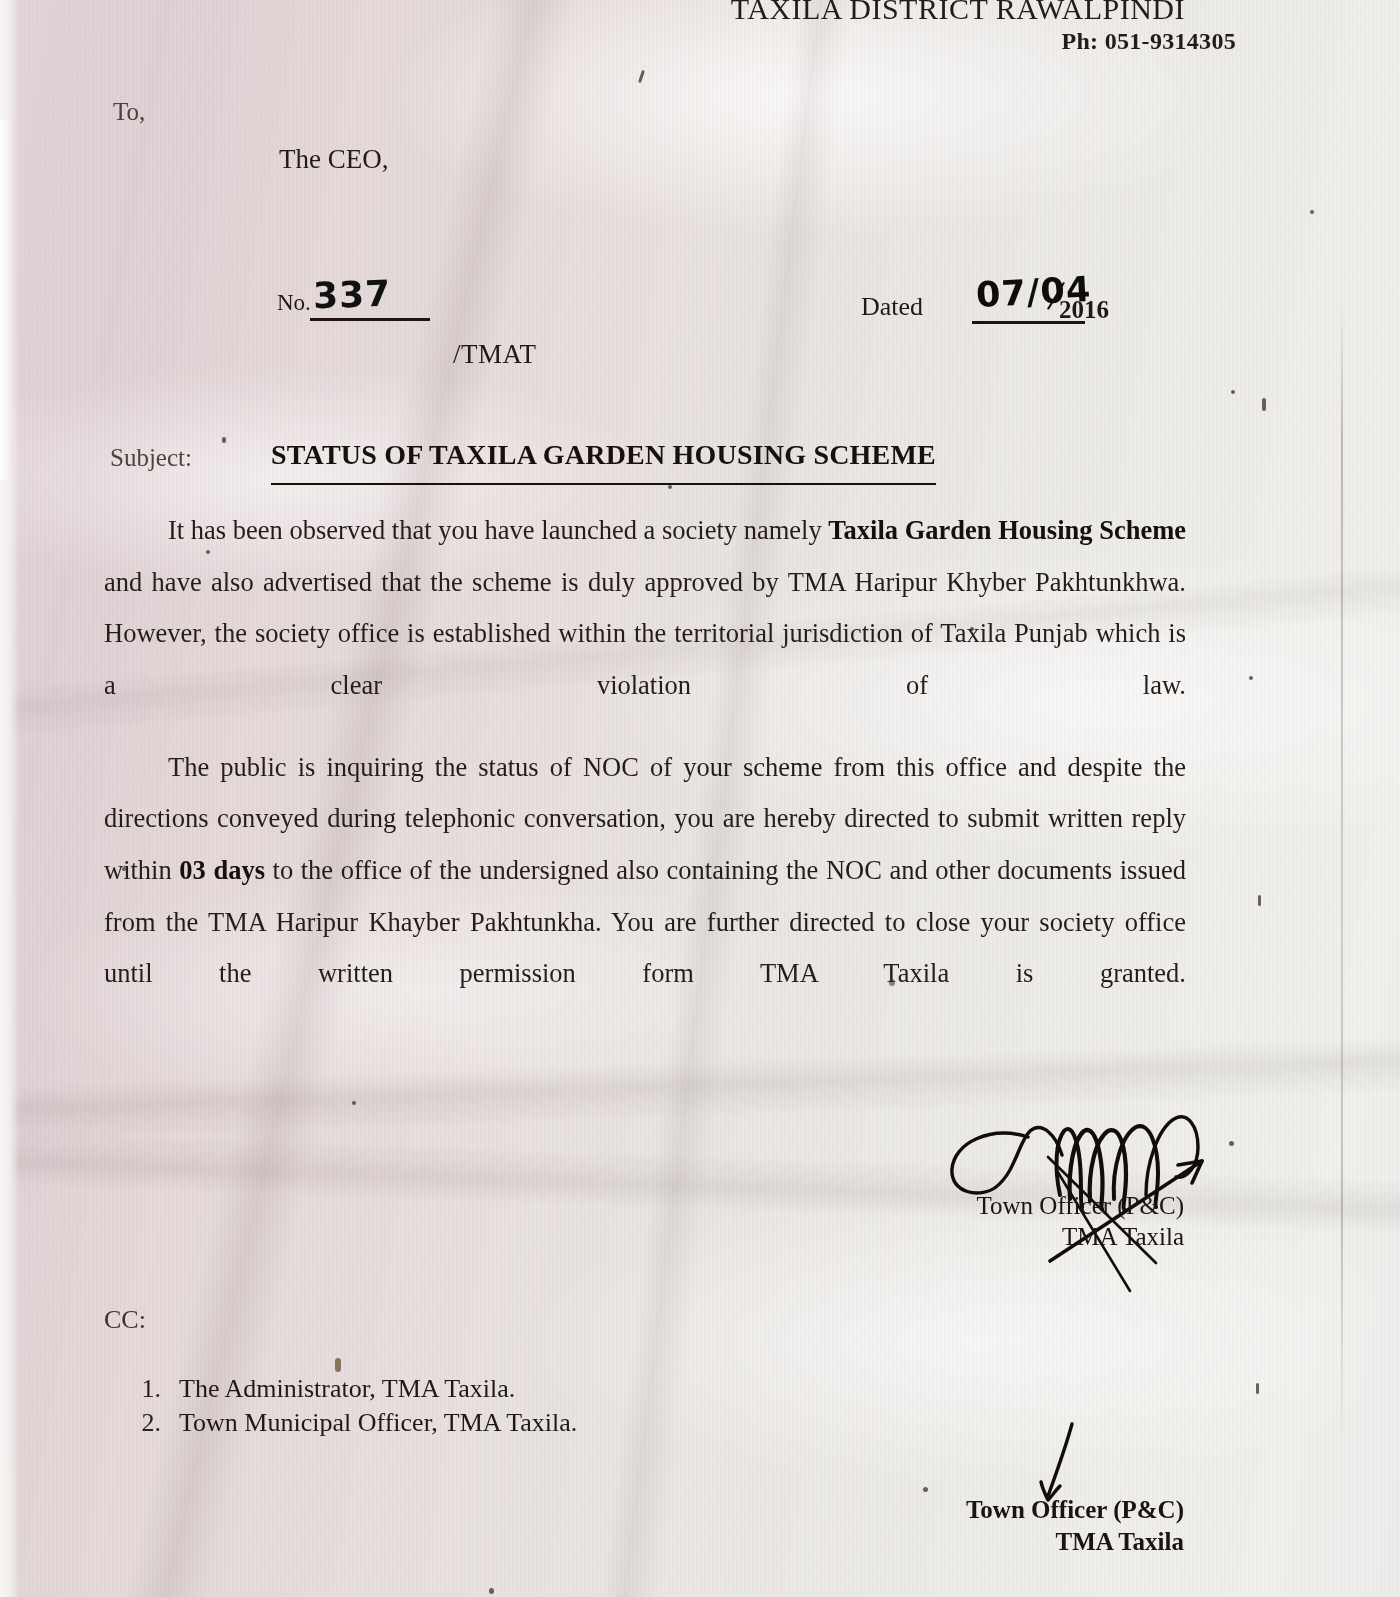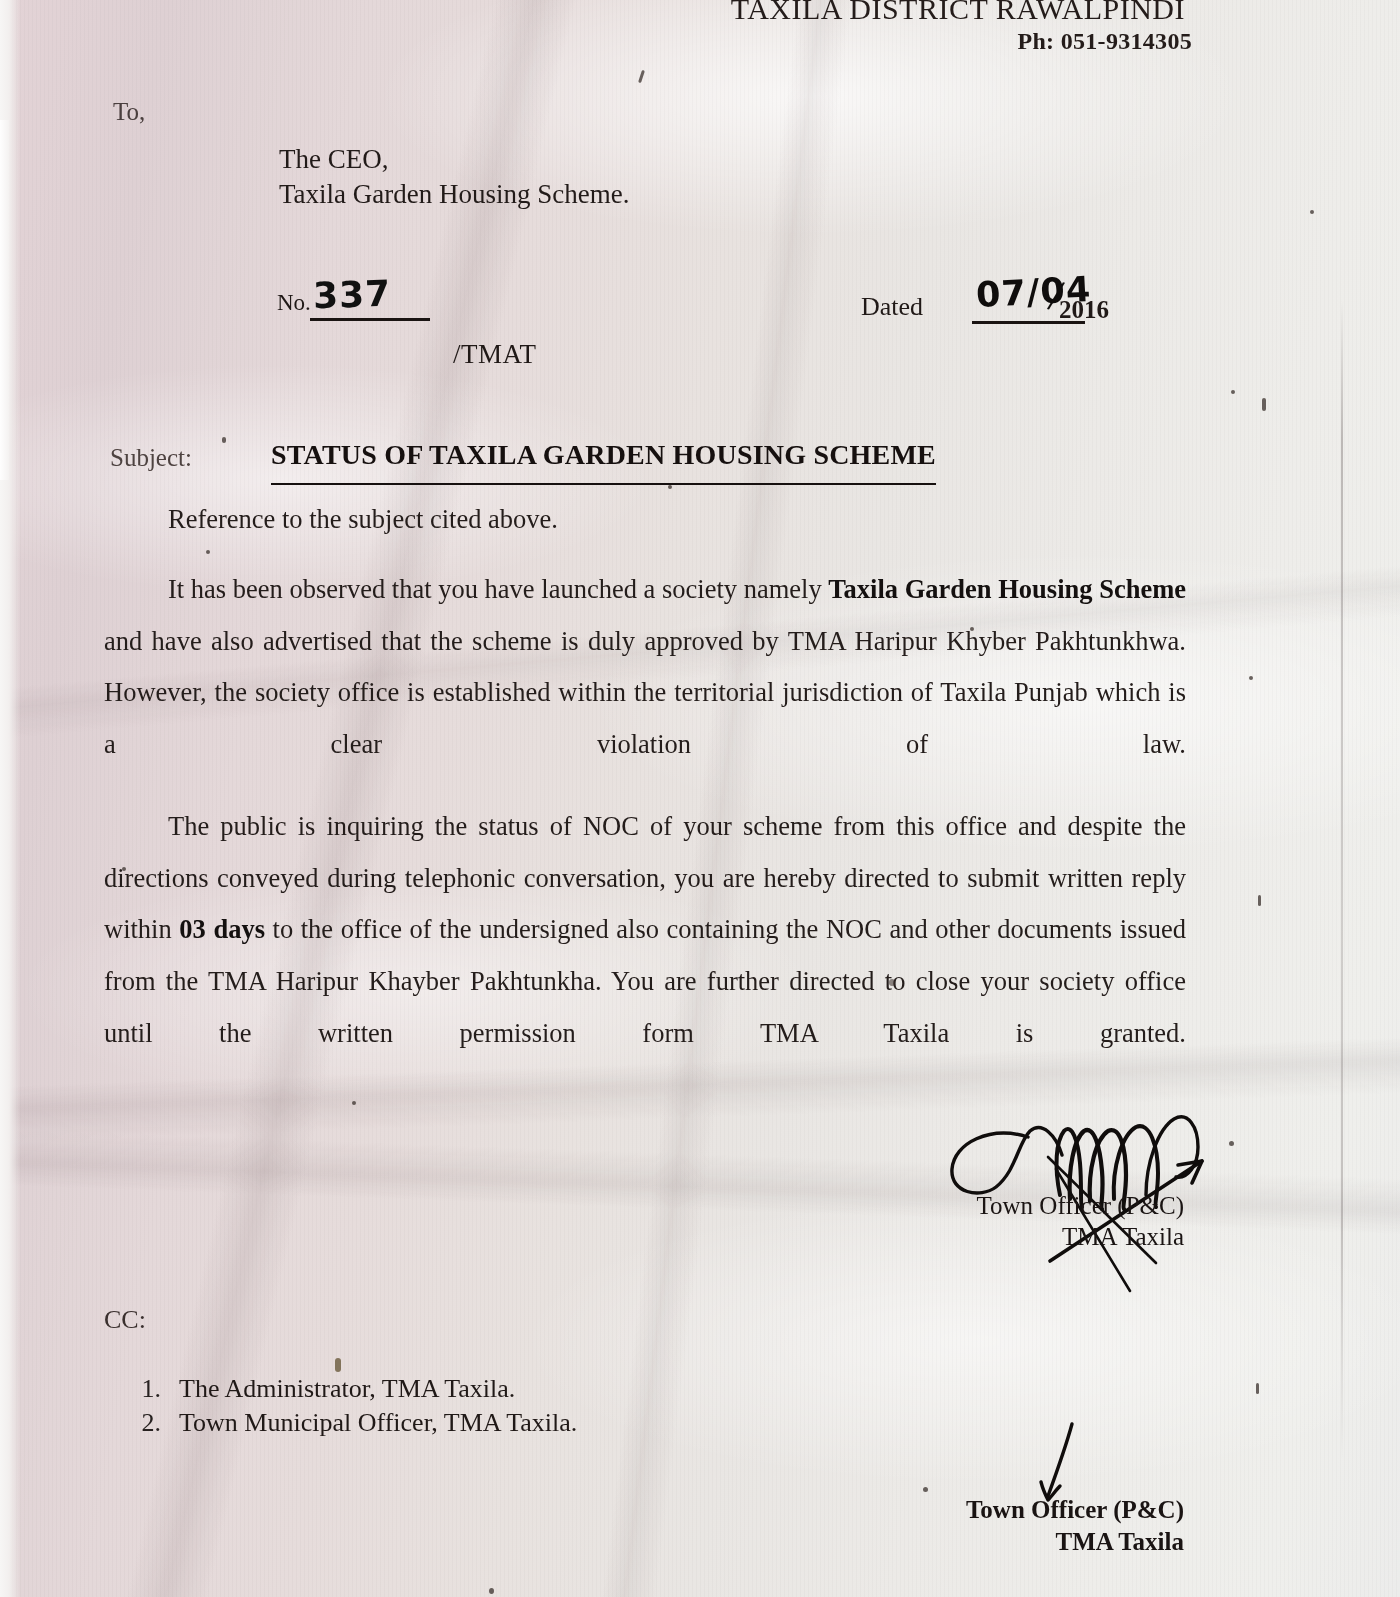--- a/index.html
+++ b/index.html
@@ -68,21 +68,21 @@
   }
   #content{position:absolute;inset:0;}
 
   .hdr-org{
     position:absolute;left:0;top:-8px;width:1185px;text-align:right;
     font-size:30px;letter-spacing:.5px;color:#241c1a;
     font-family:"Liberation Serif", serif;
   }
   .hdr-ph{
     position:absolute;left:0;top:28px;width:1192px;text-align:right;
-    font-size:24px;font-weight:bold;letter-spacing:.3px;color:#241c1a;
+    font-size:24px;font-weight:bold;letter-spacing:.3px;color:#241c1a;padding-left:44px;
   }
 
   .to-label{position:absolute;left:113px;top:98px;font-size:25px;color:#4a3f3e;}
   .addr{position:absolute;left:279px;top:142px;font-size:27px;line-height:35px;color:#221b19;}
 
   
   .refrow{position:absolute;left:0;top:290px;width:1400px;height:50px;}
   .ref-no{position:absolute;left:277px;top:0;font-size:23px;color:#201917;}
   .ref-hand{
     position:absolute;left:313px;top:-16px;font-family:"DejaVu Sans", sans-serif;
@@ -146,44 +146,40 @@
   <div id="creases"></div>
 
   <div id="content">
 
     <div class="hdr-org">TAXILA DISTRICT RAWALPINDI</div>
     <div class="hdr-ph">Ph: 051-9314305</div>
 
     <div class="to-label">To,</div>
     <div class="addr">
       <div>The CEO,</div>
-      <div>Taxila Garden Housing Scheme.</div>
     </div>
 
     <div class="refrow">
       <span class="ref-no">No.</span>
       <span class="ref-hand">337</span>
       <span class="ref-rule"></span>
       <span class="ref-tmat">/TMAT</span>
 
       <span class="date-lbl">Dated</span>
       <span class="date-hand">07/04</span>
       <span class="date-slash">/</span>
       <span class="date-rule"></span>
       <span class="date-yr">2016</span>
     </div>
 
     <div class="subj-lbl">Subject:</div>
     <div class="subj-val">STATUS OF TAXILA GARDEN HOUSING SCHEME</div>
 
     <div class="body">
 
-      <p class="p" style="margin-bottom:30px;">
-        <span class="ind"></span><span>Reference to the subject cited above.</span>
-      </p>
 
       <p class="p justified" style="margin-bottom:30px;line-height:1.95;">
         <span class="ind"></span><span>It has been observed that you have launched a society namely </span><b>Taxila Garden Housing Scheme</b><span> and have also advertised that the scheme is duly approved by TMA Haripur Khyber Pakhtunkhwa. However, the society office is established within the territorial jurisdiction of Taxila Punjab which is a clear violation of law.</span>
       </p>
 
       <p class="p justified" style="line-height:1.95;">
         <span class="ind"></span><span>The public is inquiring the status of NOC of your scheme from this office and despite the directions conveyed during telephonic conversation, you are hereby directed to submit written reply within </span><b>03 days</b><span> to the office of the undersigned also containing the NOC and other documents issued from the TMA Haripur Khayber Pakhtunkha. You are further directed to close your society office until the written permission form TMA Taxila is granted.</span>
       </p>
 
     </div>

